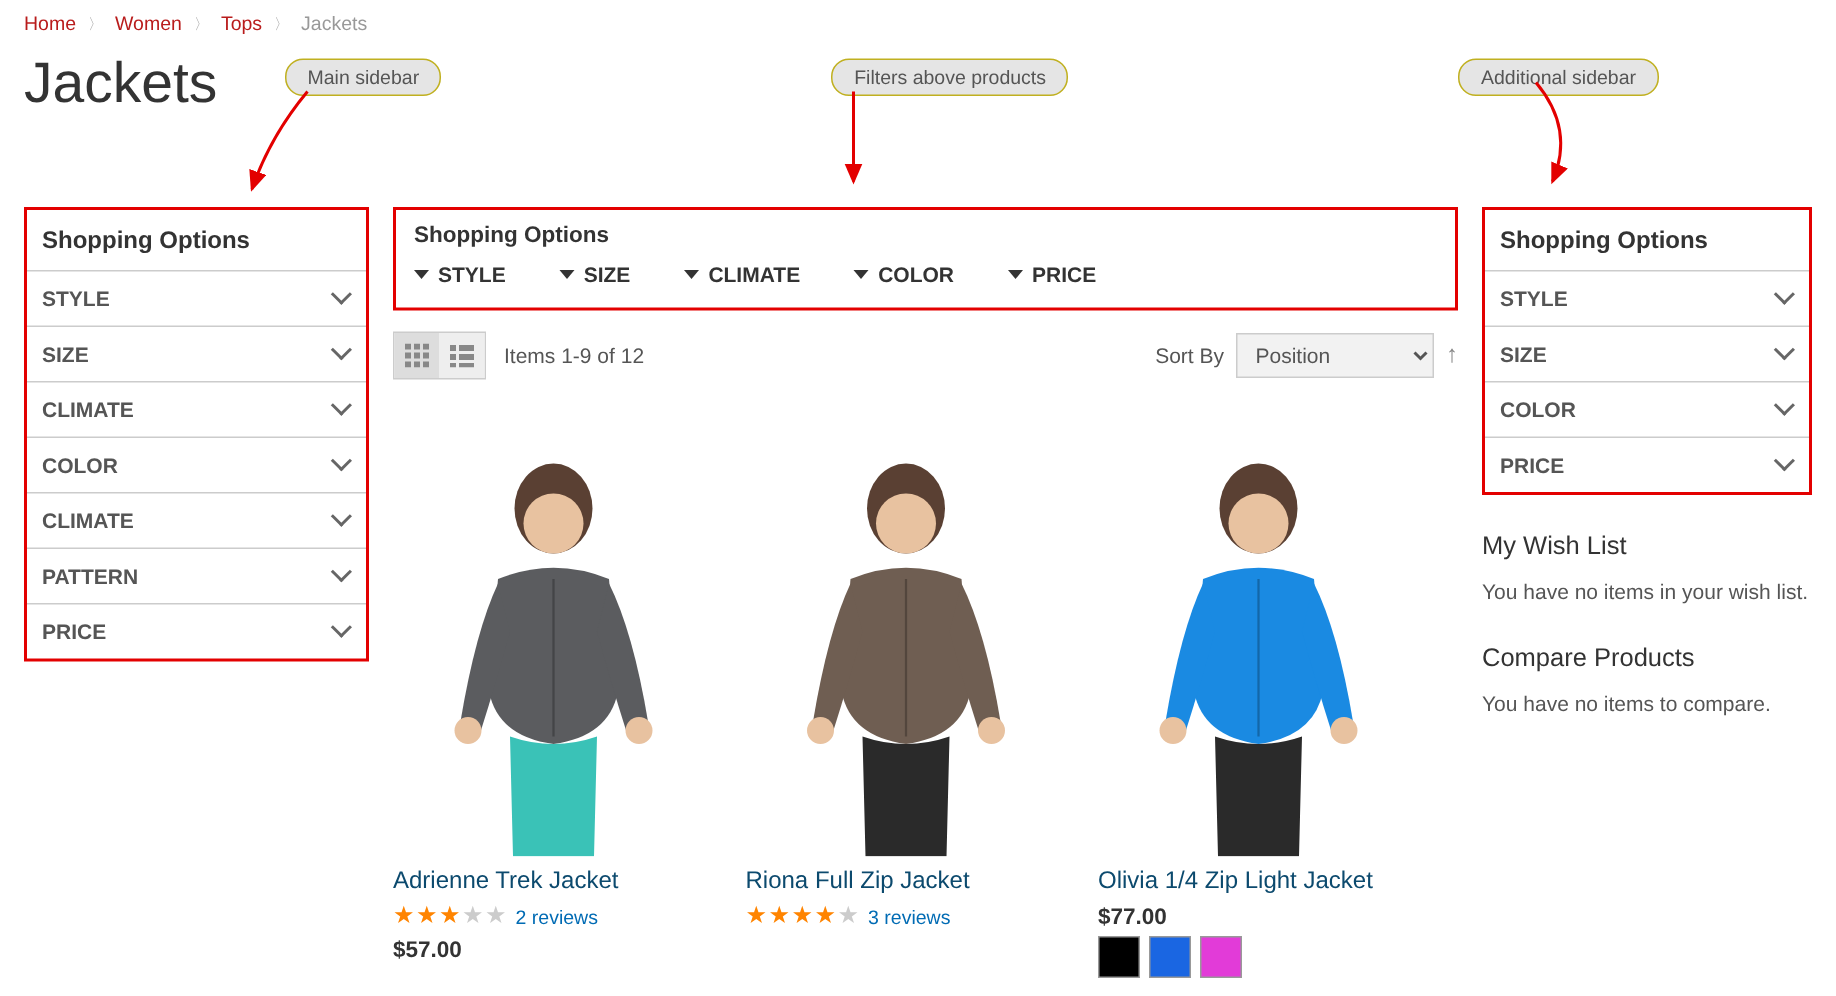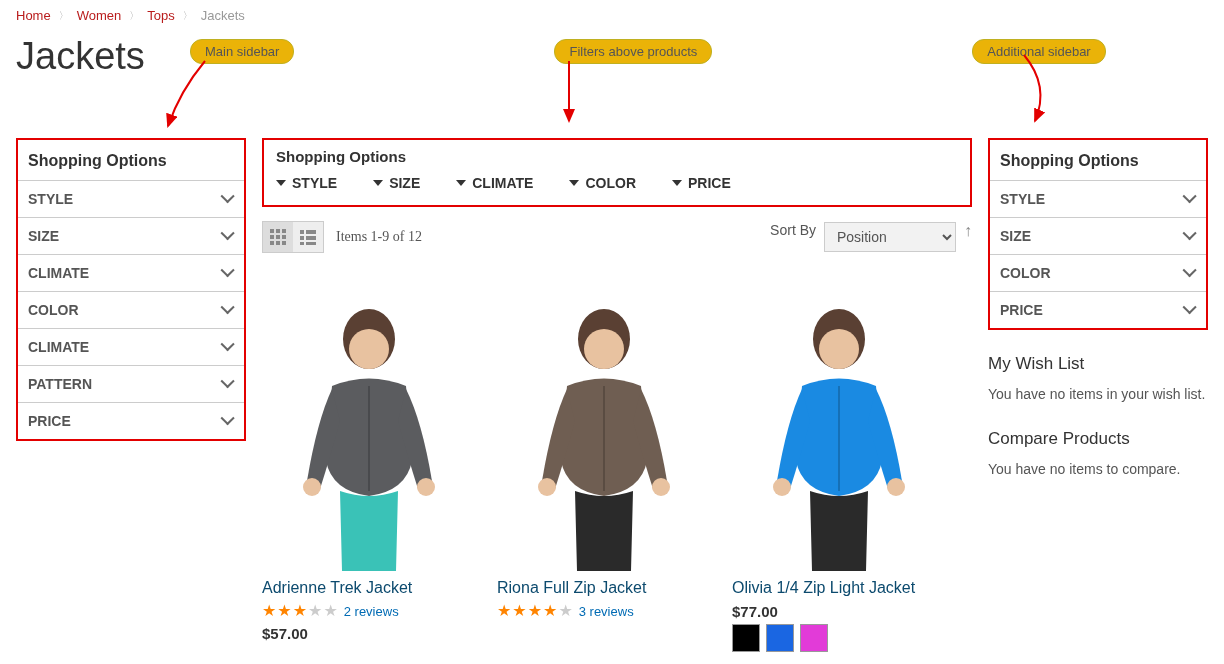--- a/index.html
+++ b/index.html
@@ -7,21 +7,21 @@
   
   .breadcrumbs { padding: 8px 16px; font-size: 13px; display: flex; align-items: center; gap: 8px; }
   .breadcrumbs a { color: #b91c1c; text-decoration: none; }
   .breadcrumbs .sep { color: #aaa; font-size: 10px; }
   .breadcrumbs .current { color: #999; }
   
   .page-title-row { display: flex; align-items: center; padding: 4px 16px 16px 16px; position: relative; }
   .page-title { font-size: 38px; font-weight: 300; color: #333; margin-right: 40px; min-width: 130px; }
   
   .callout-row { display: flex; gap: 260px; position: absolute; left: 190px; top: 8px; }
-  .callout { background: #eab308; border: 1px solid #c0b020; border-radius: 12px; padding: 4px 14px; font-size: 13px; color: #555; white-space: nowrap; }
+  .callout { background: #e5e5e5; border: 1px solid #c0b020; border-radius: 12px; padding: 4px 14px; font-size: 13px; color: #555; white-space: nowrap; }
   
   .arrows-svg { position: absolute; left: 0; top: 0; pointer-events: none; }
   
   .main-wrap { display: flex; padding: 0 16px 16px 16px; gap: 16px; position: relative; margin-top: 44px; }
   
   .left-sidebar { width: 230px; flex-shrink: 0; }
   .shop-box { border: 2px solid #e30000; padding: 0; margin-bottom: 10px; }
   .shop-title { font-size: 16px; font-weight: bold; padding: 12px 10px 10px 10px; color: #333; }
   .filter-list { border-top: 1px solid #ccc; }
   .filter-item { display: flex; justify-content: space-between; align-items: center; padding: 10px 10px; border-bottom: 1px solid #ccc; font-size: 14px; font-weight: bold; color: #555; cursor: pointer; }
@@ -29,26 +29,26 @@
   .chev-down { display:inline-block; width: 10px; height: 10px; border-right: 2px solid #666; border-bottom: 2px solid #666; transform: rotate(45deg) translate(-3px,-1px); }
   
   .center-col { flex: 1; }
   .top-filter-box { border: 2px solid #e30000; padding: 8px 12px 14px 12px; margin-bottom: 8px; }
   .top-filter-title { font-size: 15px; font-weight: bold; color: #333; margin-bottom: 10px; }
   .top-filter-row { display: flex; gap: 36px; }
   .top-filter-opt { display: flex; align-items: center; gap: 6px; font-size: 14px; font-weight: bold; color: #333; cursor: pointer; }
   .tri-down { width:0; height:0; border-left:5px solid transparent; border-right:5px solid transparent; border-top:6px solid #333; }
   
   .toolbar { display: flex; align-items: center; justify-content: space-between; padding: 6px 0 8px 0; }
-  .tb-left { display: flex; align-items: center; gap: 12px; font-family: Liberation Serif, serif; }
+  .tb-left { display: flex; align-items: center; gap: 12px; }
   .view-switch { display: flex; border: 1px solid #ccc; }
   .vs-btn { width: 30px; height: 30px; display: flex; align-items: center; justify-content: center; background: #eee; cursor: pointer; color: #888; }
   .vs-btn.active { background: #ddd; }
   .items-text { font-size: 14px; color: #555; }
-  .tb-right { display: flex; align-items: flex-start; gap: 8px; }
+  .tb-right { display: flex; align-items: center; gap: 8px; }
   .sort-label { font-size: 14px; color: #555; }
   .sort-select { border: 1px solid #ccc; background: #f2f2f2; height: 30px; width: 132px; padding: 4px 8px; font-size: 14px; color: #555; }
   .sort-arrow { color: #888; font-size: 16px; cursor: pointer; }
   
   .products { display: flex; gap: 20px; margin-top: 30px; }
   .product { width: 215px; }
   .product-img { width: 215px; height: 280px; display:flex; align-items:flex-end; justify-content:center; overflow:hidden; }
   .product-name { font-size: 16px; color: #0c4a6e; margin: 8px 0 6px 0; }
   .rating-row { display: flex; align-items: center; gap: 6px; font-size: 13px; margin-bottom: 6px; }
   .stars { display:flex; gap:1px; }

